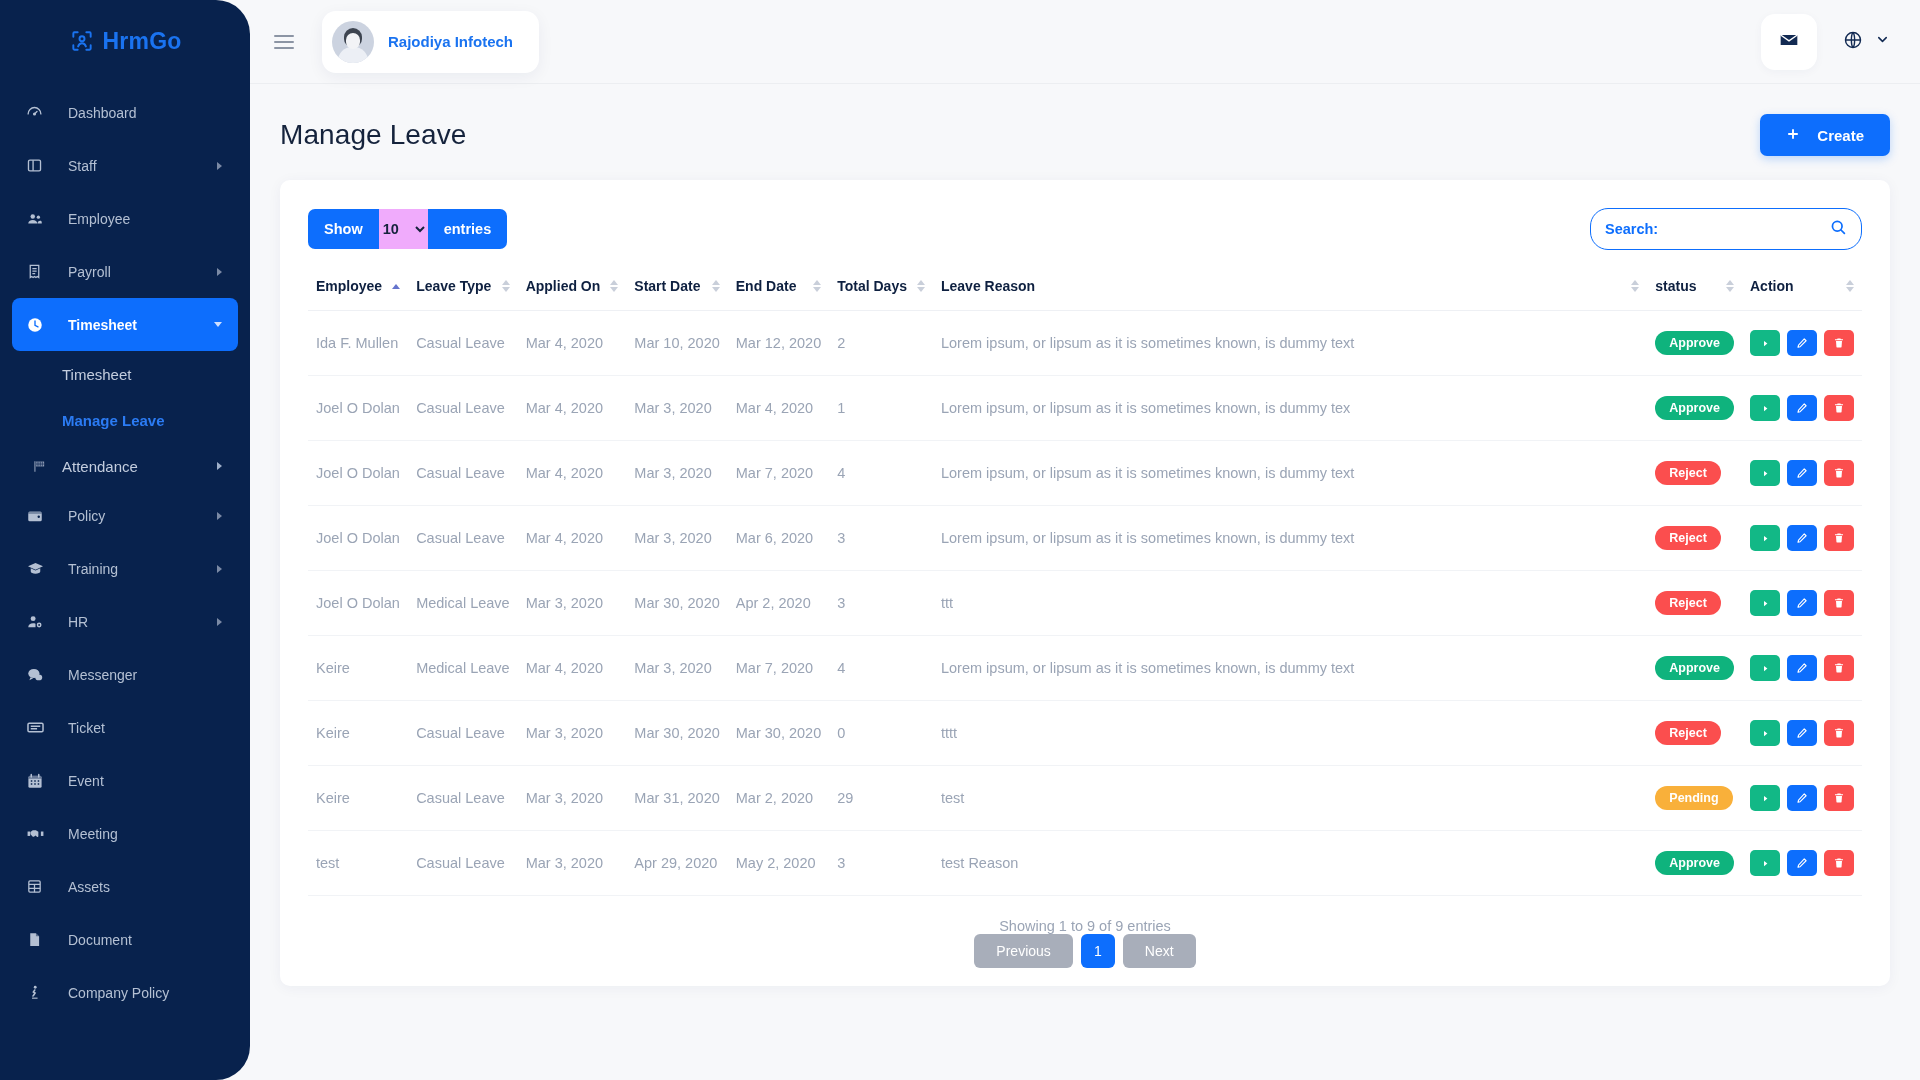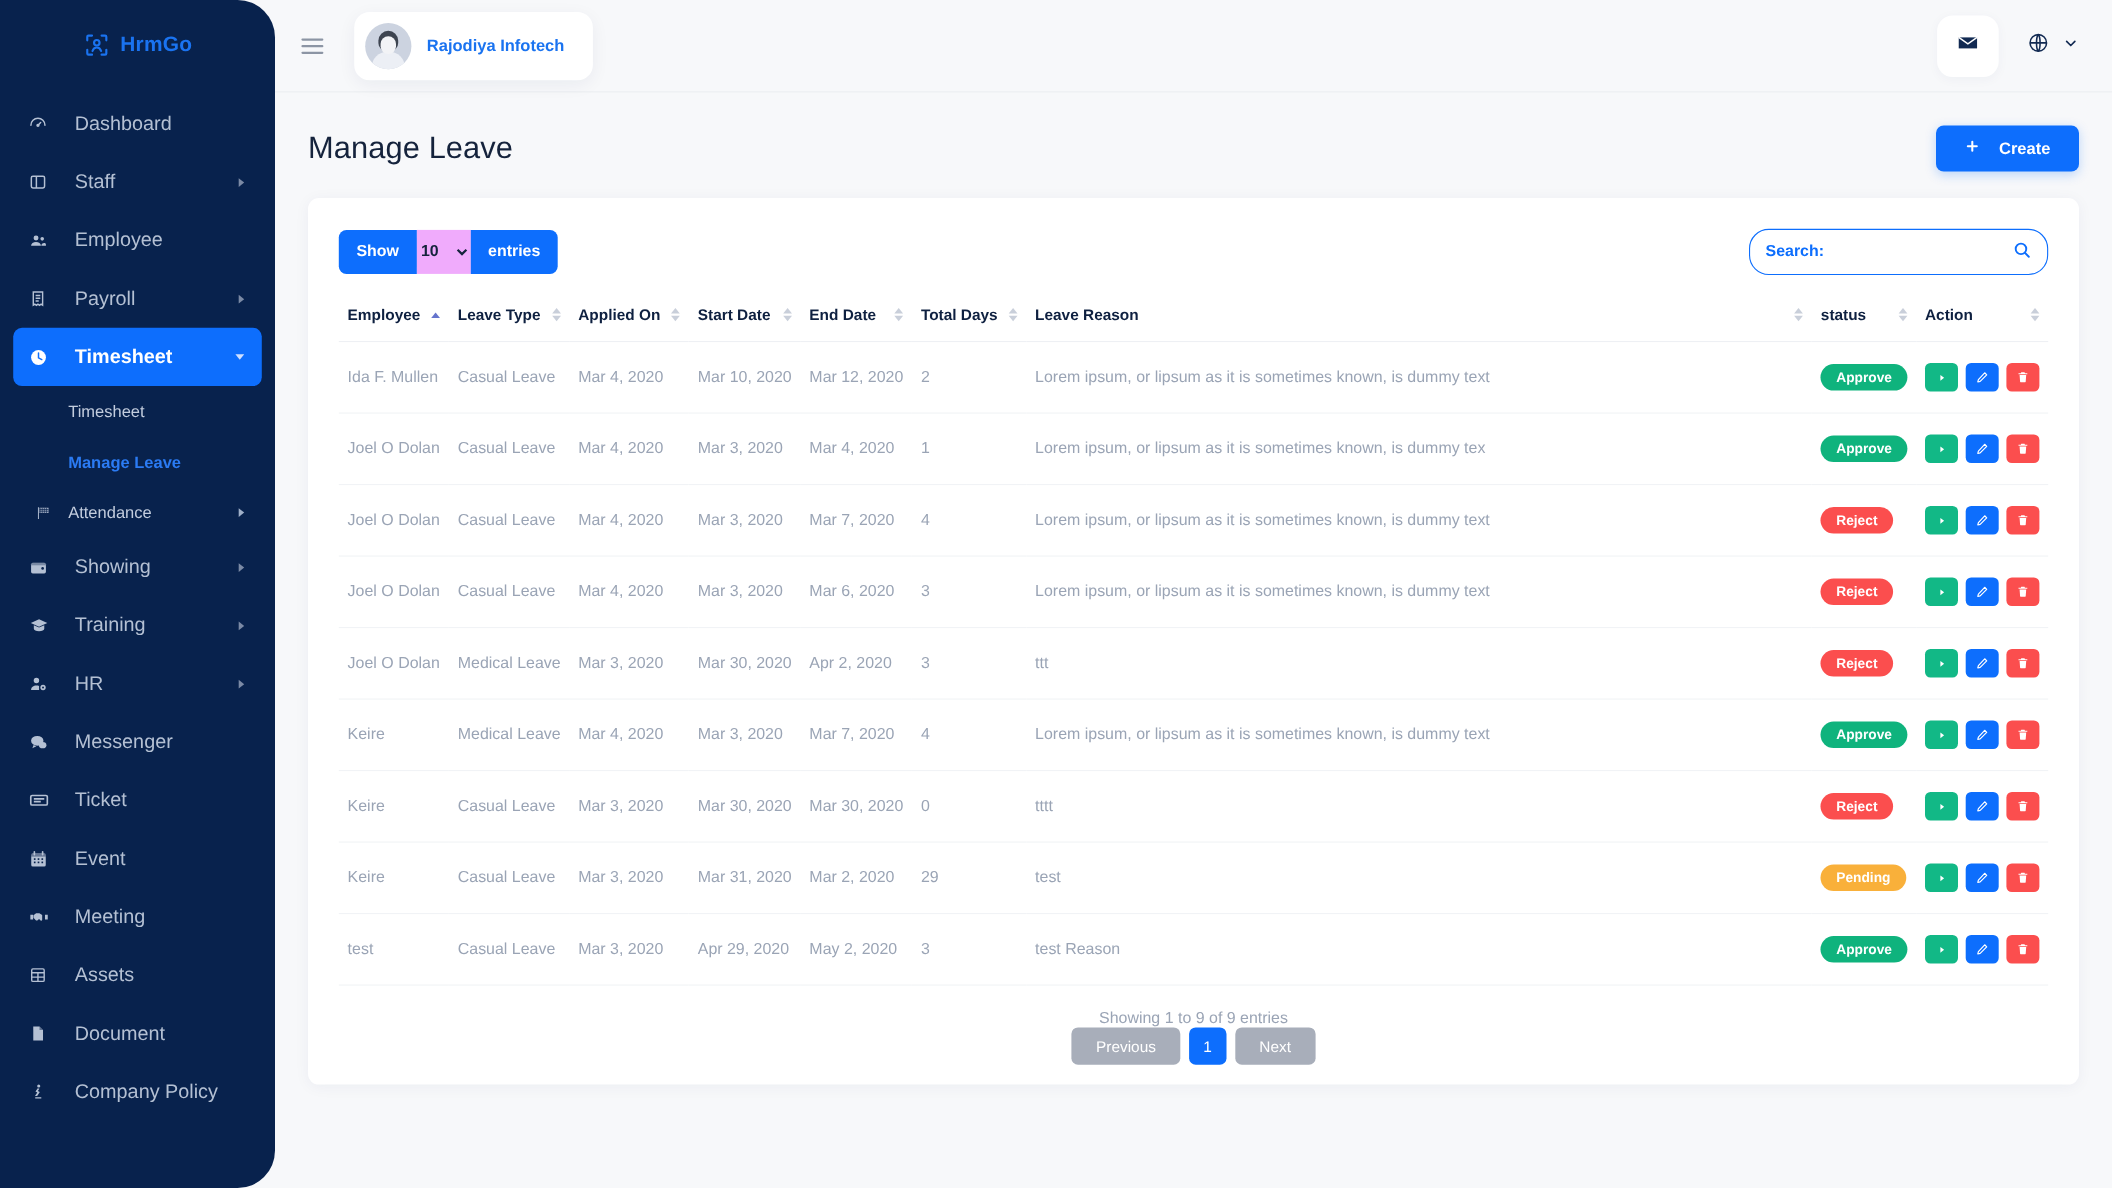--- a/index.html
+++ b/index.html
@@ -20,31 +20,31 @@
     overflow: hidden;
     z-index: 5;
   }
   .brand {
     height: 82px;
     display: flex; align-items: center; justify-content: center;
     gap: 8px;
   }
   .brand-logo { width: 26px; height: 26px; }
   .brand-text {
-    color: #1a73f0; font-size: 19px; font-weight: 700; letter-spacing: .2px;
+    color: #1a73f0; font-size: 23px; font-weight: 700; letter-spacing: .2px;
   }
   .nav { padding: 4px 0 20px 0; }
   .nav-item {
     display: flex; align-items: center;
     height: 53px;
     margin: 0 12px;
     padding: 0 14px;
     border-radius: 8px;
     color: #b4c0d3;
-    font-size: 18px;
+    font-size: 14px;
     cursor: pointer;
     position: relative;
   }
   .nav-item .ic {
     width: 28px; display: flex; align-items: center; justify-content: flex-start;
     color: #b4c0d3; flex: none;
   }
   .nav-item .lbl { margin-left: 14px; white-space: nowrap; }
   .nav-item .caret {
     position: absolute; right: 16px;
@@ -344,21 +344,21 @@
 
 
     <div class="nav-item">
       <span class="ic">
         <svg viewBox="0 0 24 24" width="18" height="18" fill="currentColor">
             <rect x="3" y="6" width="18" height="13" rx="2"></rect>
             <circle cx="17" cy="13" r="1.6" fill="#08224d"></circle>
             <rect x="3" y="6" width="18" height="3.2" fill="#08224d" opacity=".35"></rect>
           </svg>
       </span>
-      <span class="lbl">Showing</span>
+      <span class="lbl">Policy</span>
       <span class="caret"></span>
     </div>
 
     <div class="nav-item">
       <span class="ic">
         <svg viewBox="0 0 24 24" width="19" height="19" fill="currentColor">
             <path d="M12 5L2.5 9.3 12 13.6l9.5-4.3z"></path>
             <path d="M6 11.8v4.1c0 1.6 2.7 2.8 6 2.8s6-1.2 6-2.8v-4.1l-6 2.7z"></path>
           </svg>
       </span>

